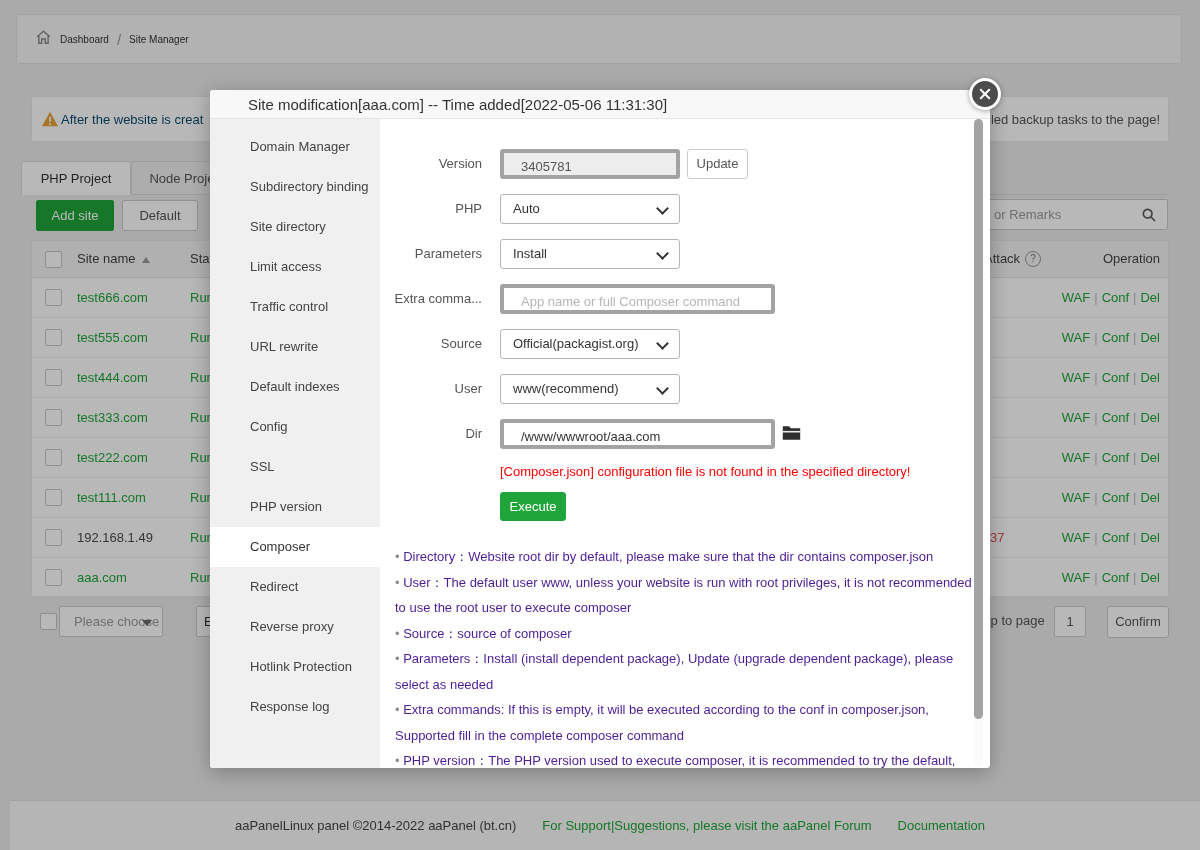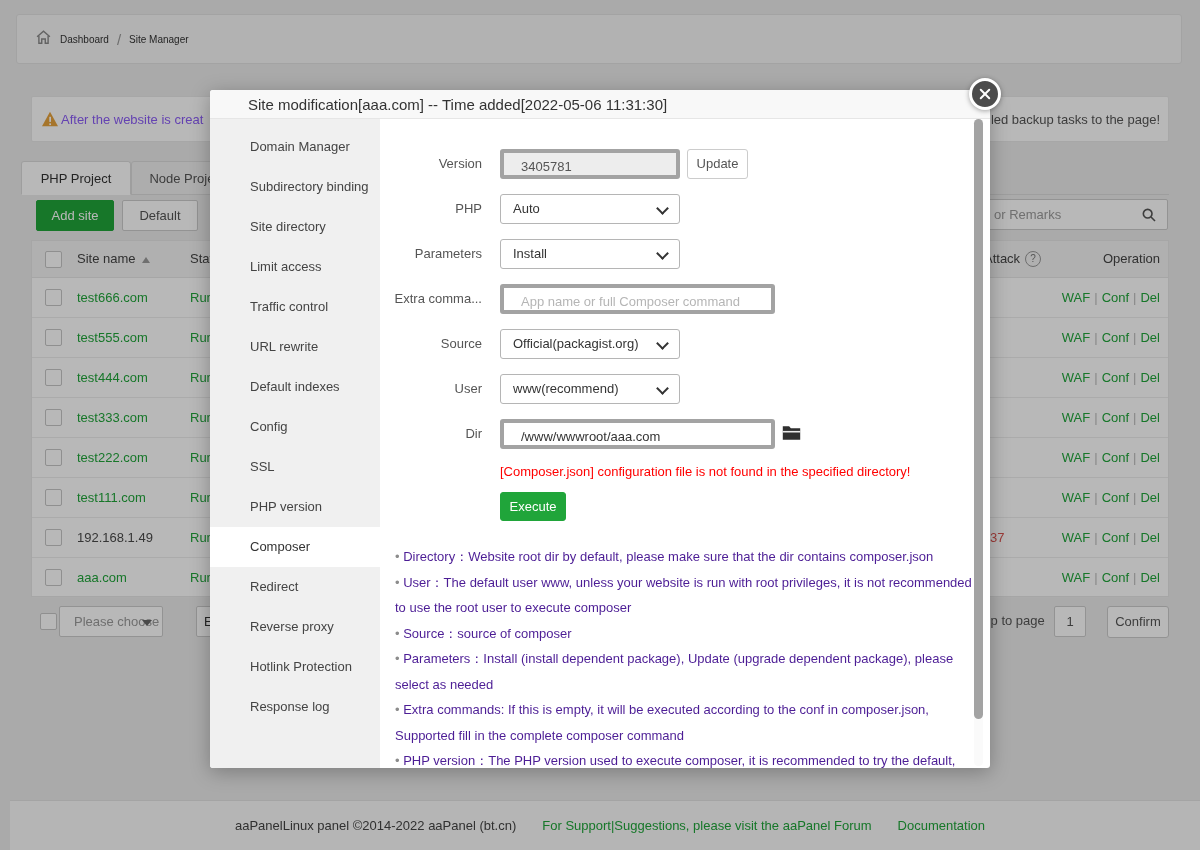--- a/index.html
+++ b/index.html
@@ -5,21 +5,21 @@
   html,body{margin:0;padding:0;}
   body{font-family:"Liberation Sans","DejaVu Sans",sans-serif;}
   .stage{position:relative;width:1200px;height:850px;background:#ececec;overflow:hidden;font-size:13px;color:#555;}
 
   
   .crumbbar{position:absolute;left:16px;top:14px;width:1166px;height:50px;background:#f7f7f7;border:1px solid #e2e2e2;border-radius:3px;display:flex;align-items:center;padding-left:18px;box-sizing:border-box;gap:8px;}
   .crumbbar .crumb{font-size:10px;color:#333;}
   .crumbbar .sep{font-size:15px;color:#999;}
   .warnbox{position:absolute;left:31px;top:96px;width:1138px;height:46px;background:#fff;border:1px solid #e8e8e8;border-radius:2px;box-sizing:border-box;}
   .warn-ico{position:absolute;left:9px;top:14px;}
-  .warn-left{position:absolute;left:29px;top:15px;color:#8b5cf6;}
+  .warn-left{position:absolute;left:29px;top:15px;color:#0c4a6e;}
   .warn-right{position:absolute;right:8px;top:15px;color:#555;}
   .tab{position:absolute;top:161px;height:34px;line-height:34px;text-align:center;font-size:13px;border:1px solid #dcdcdc;box-sizing:border-box;border-radius:3px 3px 0 0;}
   .tab.active{left:21px;width:110px;background:#fff;border-bottom:1px solid #fff;color:#333;z-index:2;}
   .tab.t2{left:131px;width:112px;background:#f0f0f0;color:#555;}
   .tabline{position:absolute;left:21px;top:194px;width:1148px;height:1px;background:#dcdcdc;}
   .btn{box-sizing:border-box;border-radius:2px;text-align:center;font-size:13px;cursor:pointer;}
   .btn-green{background:#20a53a;color:#fff;border:1px solid #20a53a;}
   .btn-plain{background:#fff;color:#555;border:1px solid #ccc;}
   .addsite{position:absolute;left:36px;top:200px;width:78px;height:31px;line-height:29px;}
   .defpage{position:absolute;left:122px;top:200px;width:76px;height:31px;line-height:29px;}

